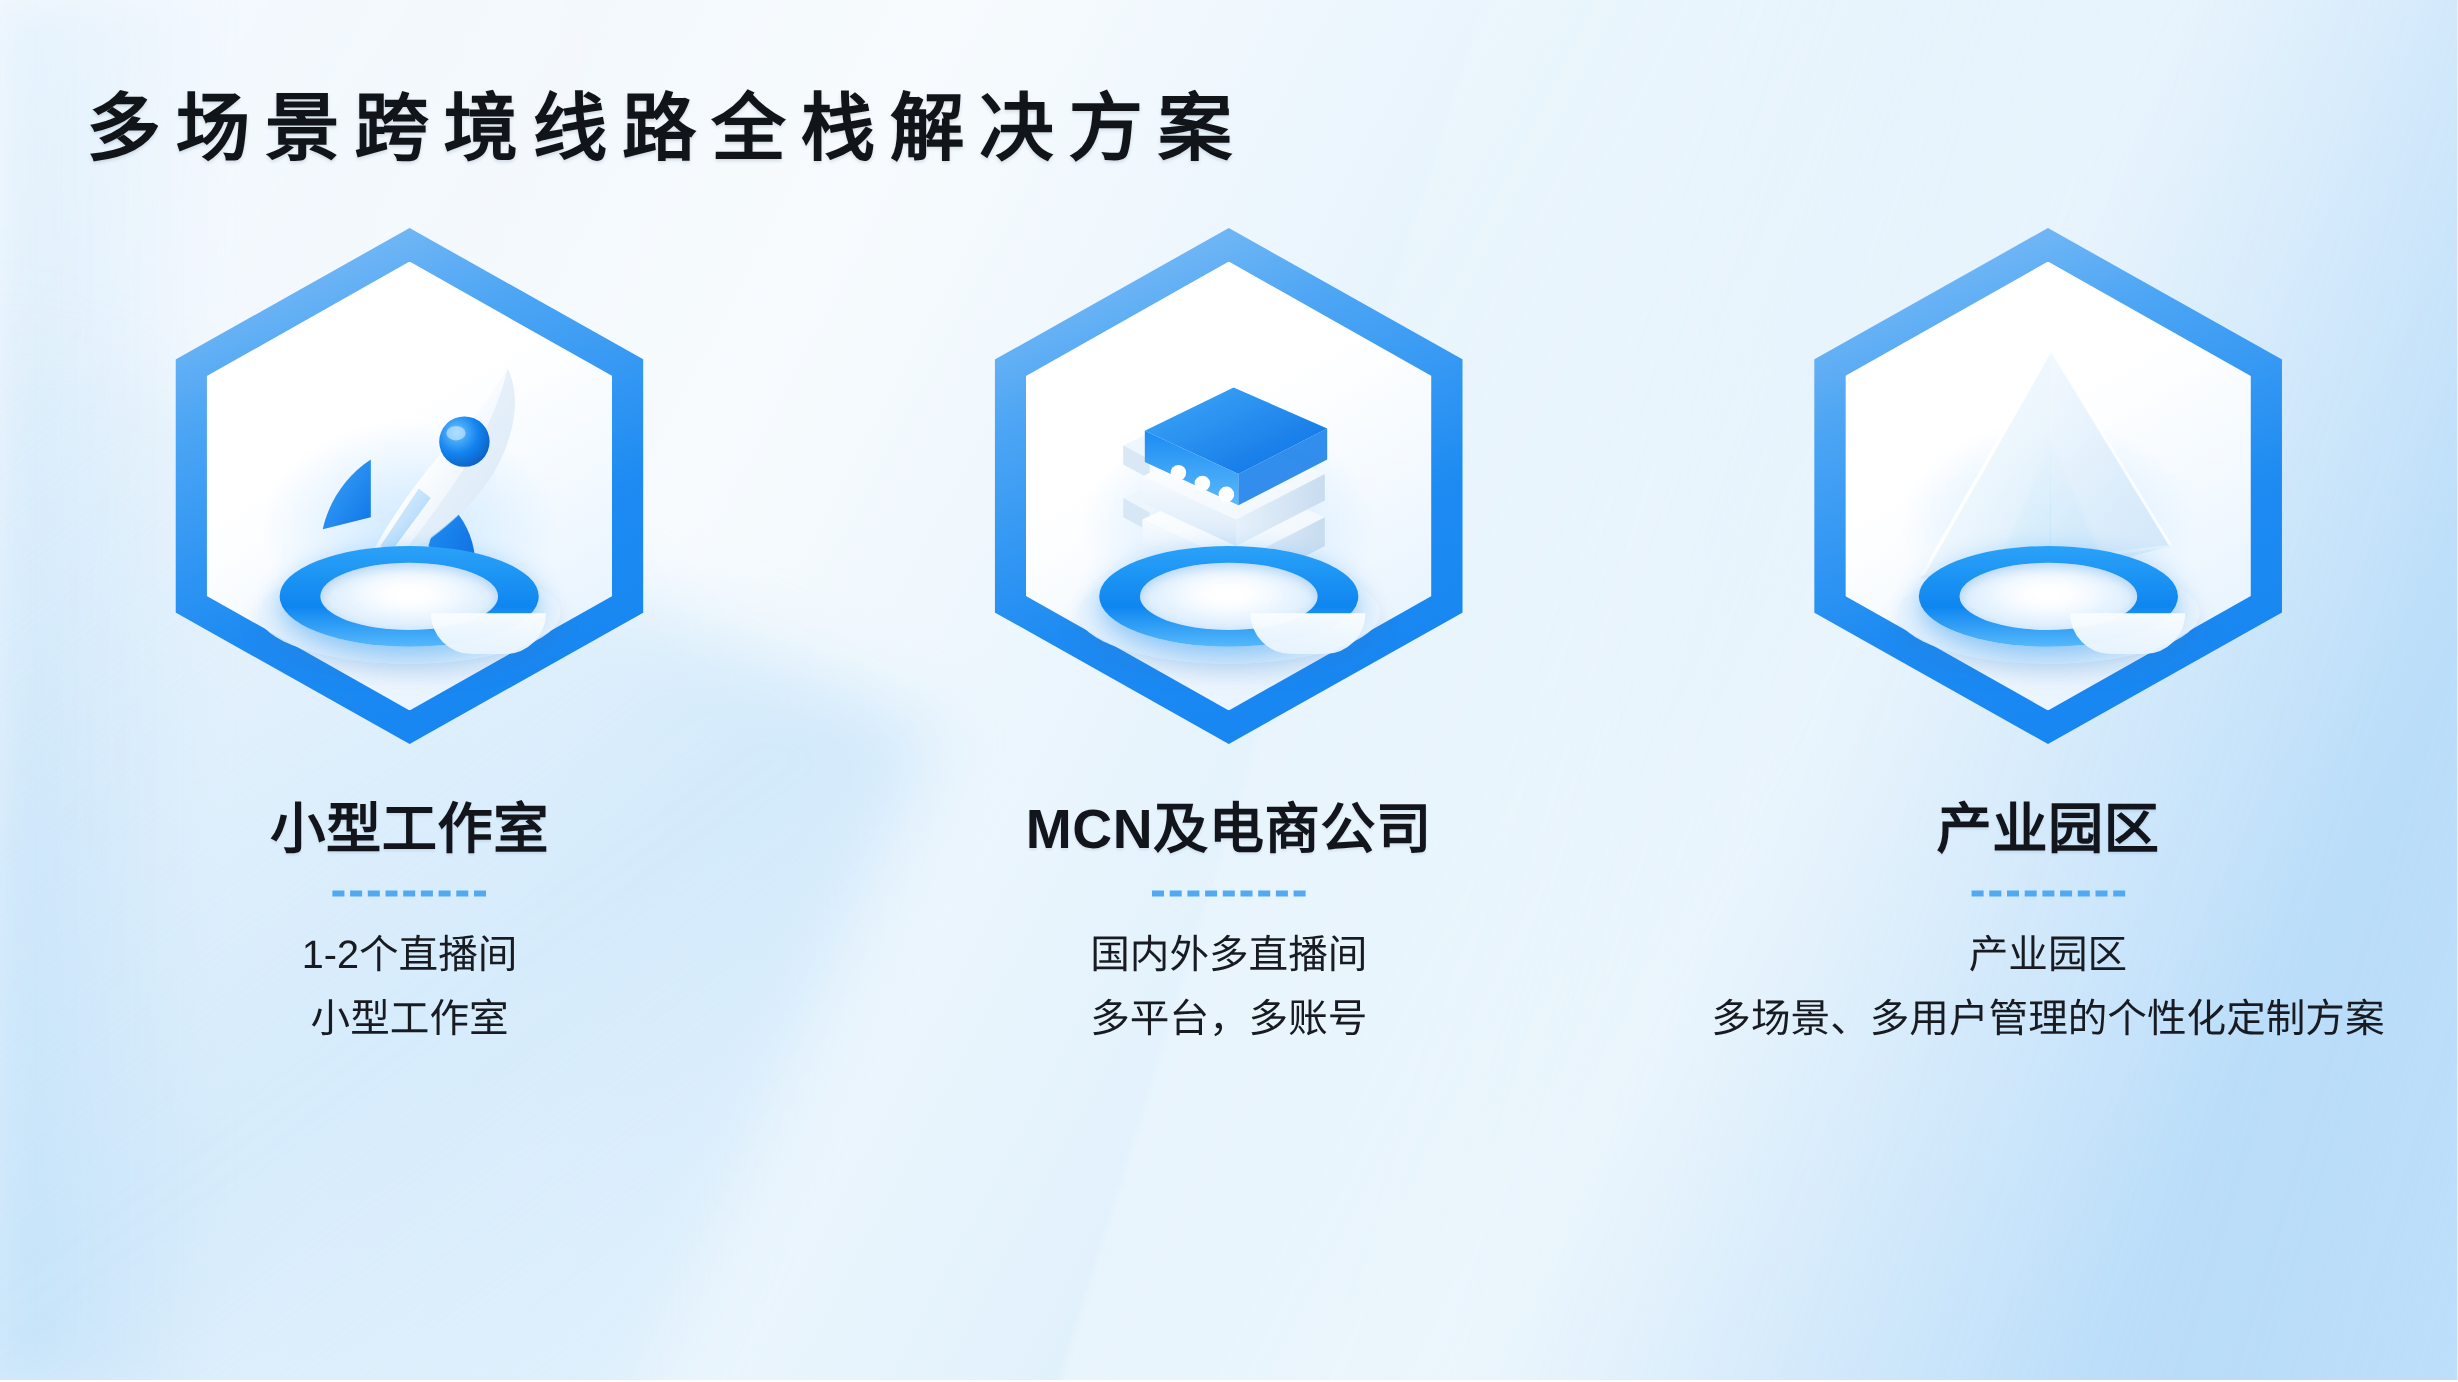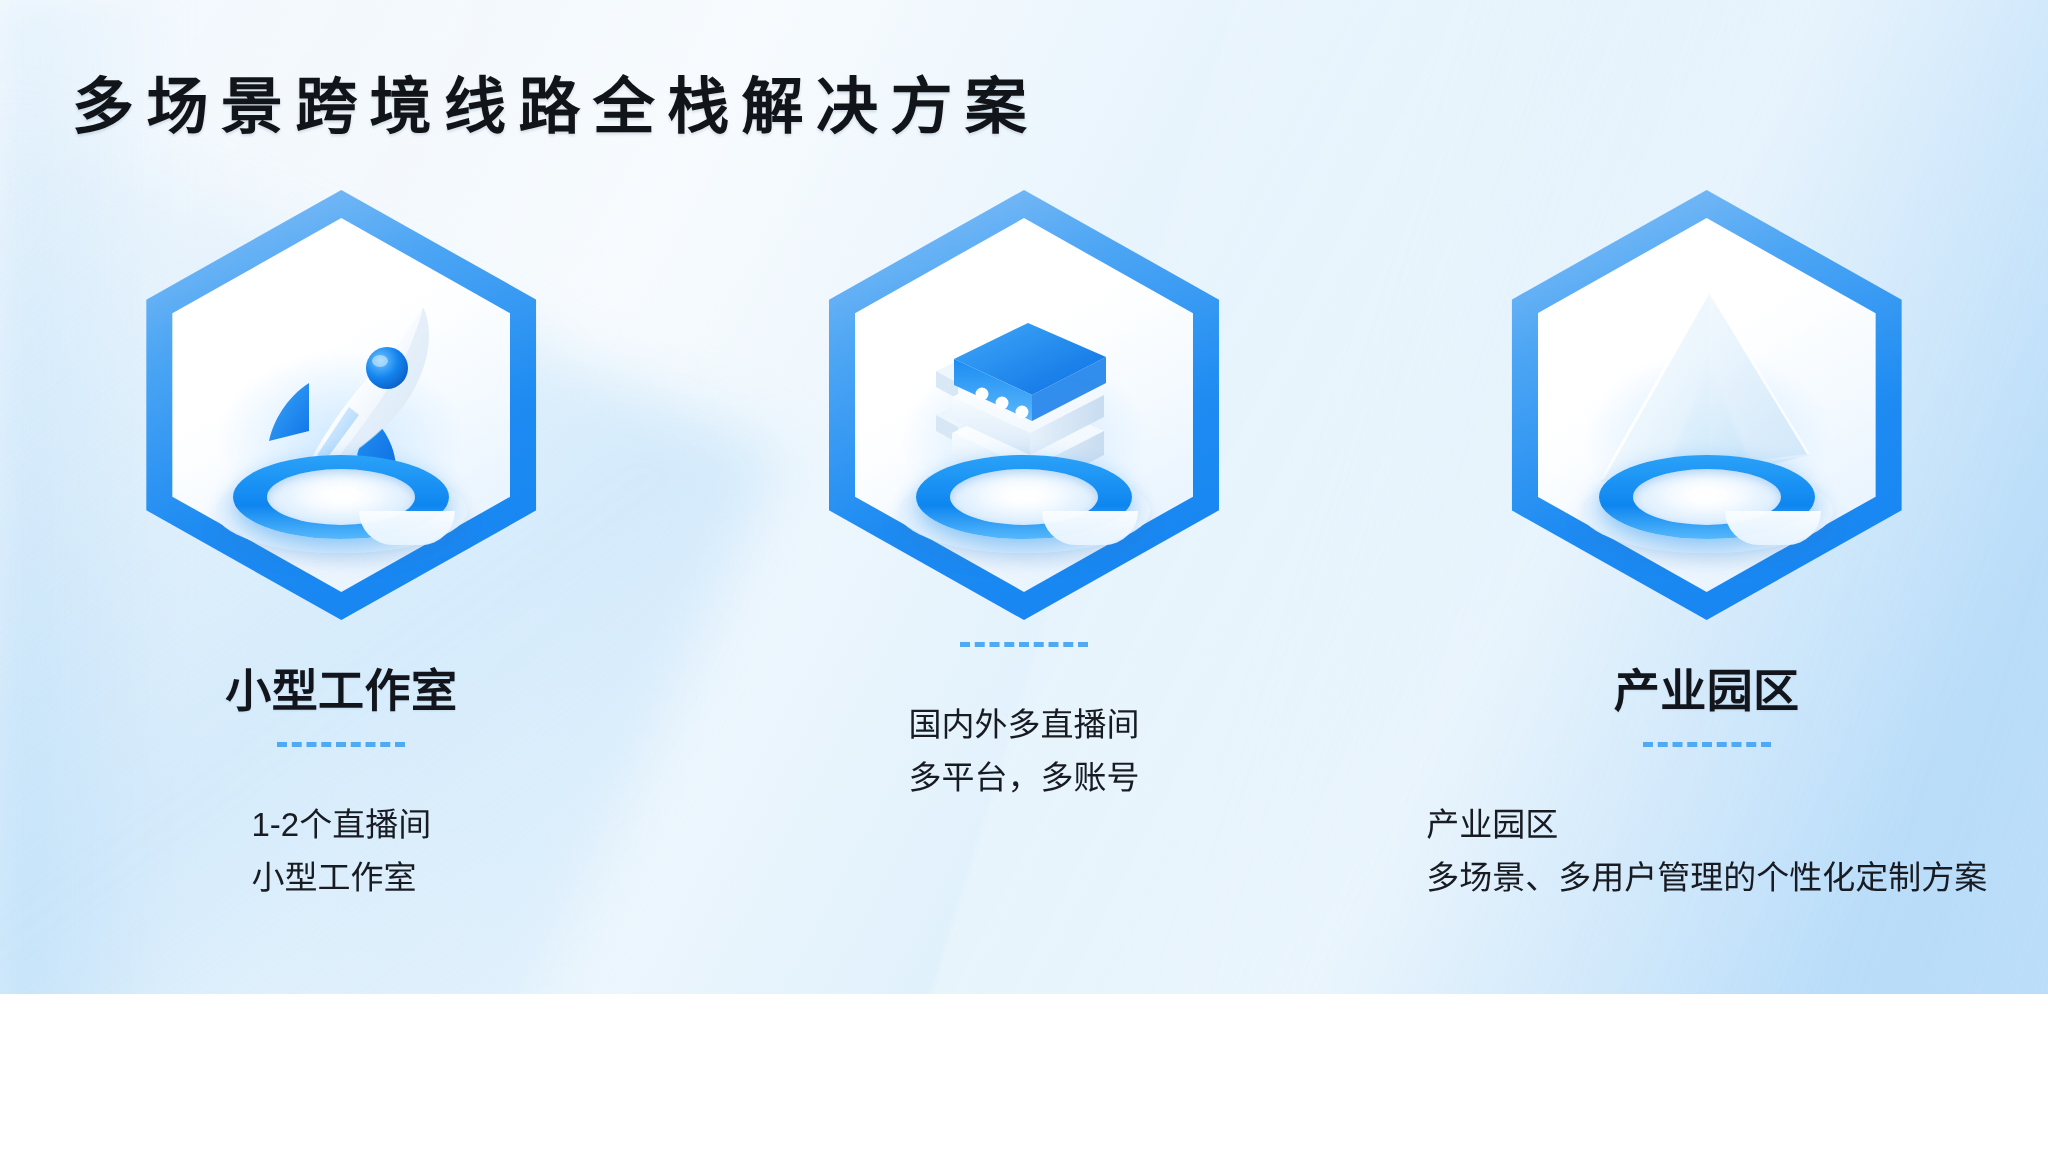--- a/index.html
+++ b/index.html
@@ -5,21 +5,21 @@
   * { margin:0; padding:0; box-sizing:border-box; }
 
   html, body {
     width:2048px; height:1152px;
     overflow:hidden;
     font-family:"Liberation Sans","DejaVu Sans",sans-serif;
   }
 
   .stage {
     position:relative;
-    width:2048px; height:994px;
+    width:2048px; height:1150px;
     background:
       linear-gradient(118deg,
         #eaf4fd 0%,
         #f2f8fd 16%,
         #f7fbfe 30%,
         #eaf5fd 46%,
         #dcefFB 62%,
         #cfe8fa 78%,
         #c8e4fa 100%);
     overflow:hidden;
@@ -199,22 +199,22 @@
     white-space:nowrap;
     text-shadow:0 1px 2px rgba(30,70,120,.10);
   }
   .divider {
     margin-top:22px;
     width:128px; height:0;
     border-top:5px dashed #49a6f3;
     opacity:.95;
   }
   .card-body {
-    margin-top:51px;
-    text-align:left;
+    margin-top:22px;
+    text-align:center;
     color:#181c22;
     font-size:33px;
     line-height:1.62;
     white-space:nowrap;
   }
   .card-body .line { display:block; }
 </style>
 </head>
 <body>
 
@@ -359,20 +359,21 @@
           <div class="disc">
             <div class="plate"></div>
             <div class="ring"></div>
             <div class="hole"></div>
             <div class="hole-core"></div>
             <div class="notch"></div>
           </div>
         </div>
       </div>
 
+      <div class="card-title">MCN及电商公司</div>
       <div class="divider"></div>
       <div class="card-body">
         <span class="line">国内外多直播间</span>
         <span class="line">多平台，多账号</span>
       </div>
     </div>
 
     <div class="card">
       <div class="hex-wrap">
         <div class="hex-outer"></div>

